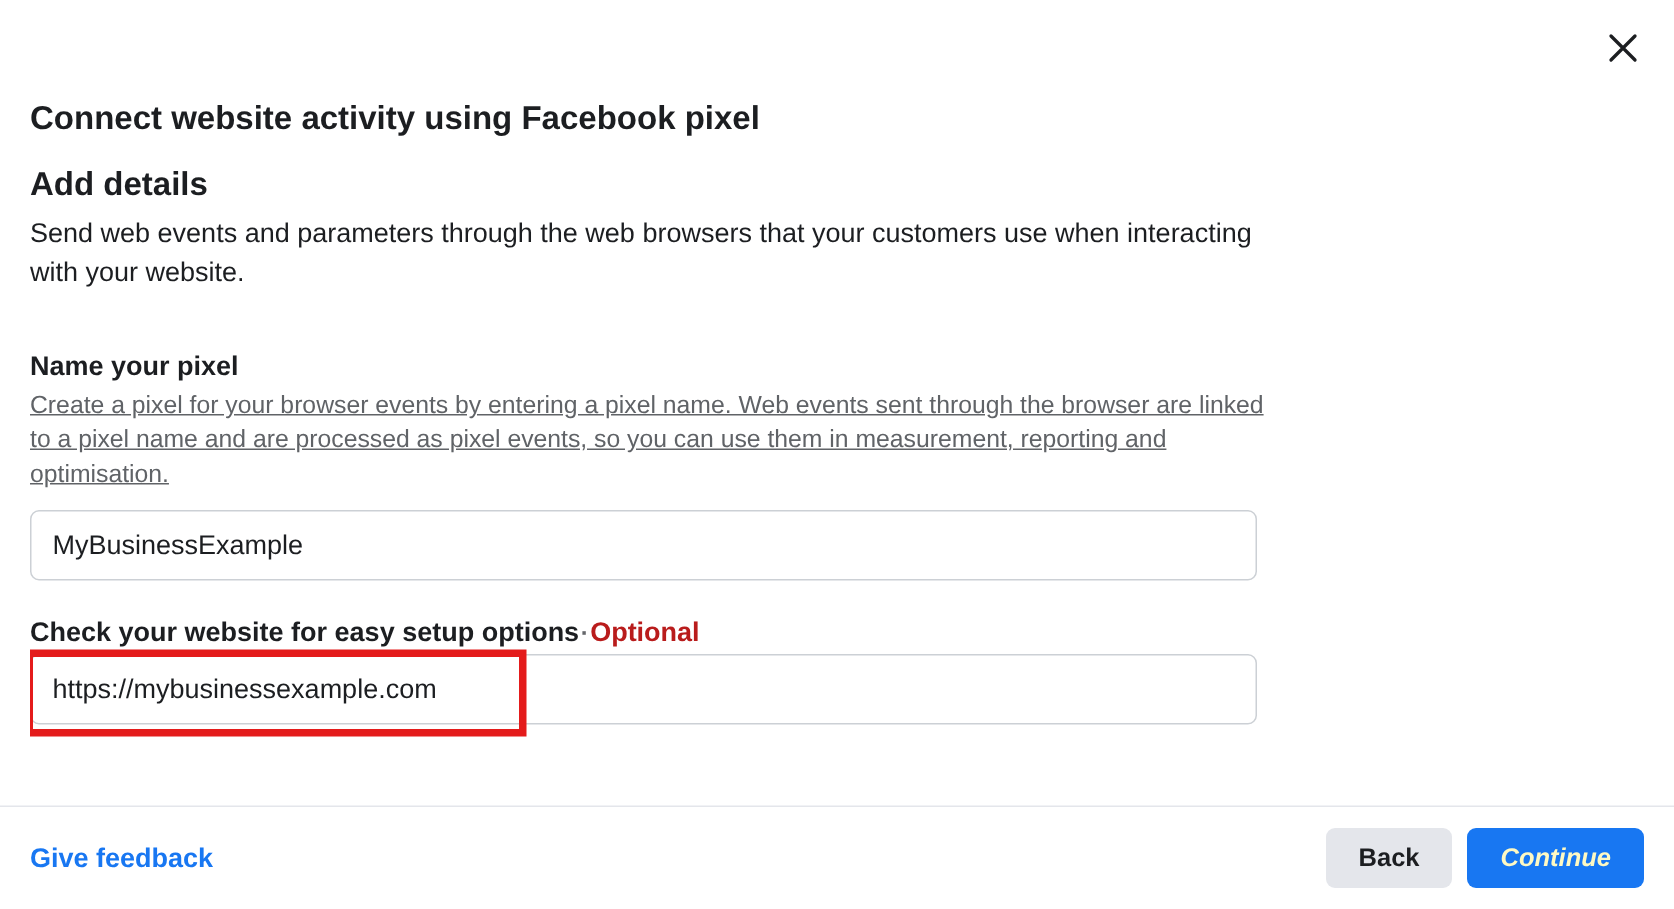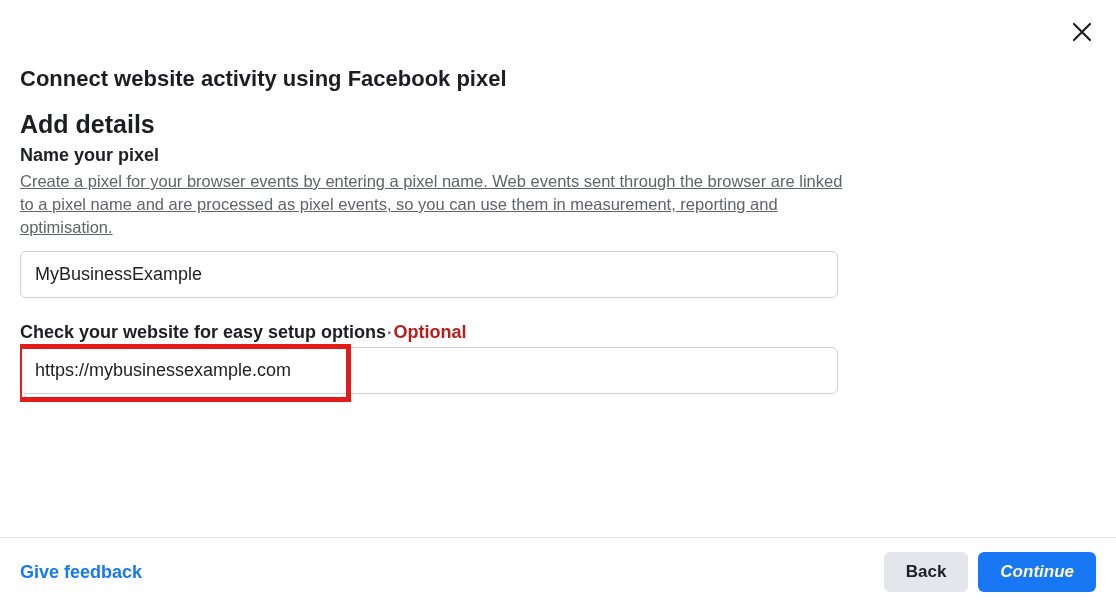--- a/index.html
+++ b/index.html
@@ -40,21 +40,21 @@
       cursor: pointer;
       line-height: 1;
       padding: 2px 8px;
       margin-right: -4px;
     }
     .content {
       flex: 1;
       overflow: auto;
     }
     .section-heading {
-      font-size: 25px;
+      font-size: 22px;
       font-weight: 700;
       color: #1c1e21;
       margin-bottom: 6px;
     }
     .section-desc {
       font-size: 18px;
       color: #1c1e21;
       line-height: 1.45;
       max-width: 830px;
       margin-bottom: 40px;
@@ -167,20 +167,21 @@
     <div class="close-btn">
       <svg width="20" height="20" viewBox="0 0 20 20" fill="none">
         <path d="M2 2 L18 18 M18 2 L2 18" stroke="#1c1e21" stroke-width="2.2" stroke-linecap="round"></path>
       </svg>
     </div>
   </div>
 
   <div class="content">
 
     <div class="section-heading">Add details</div>
+    <div class="section-desc">Send web events and parameters through the web browsers that your customers use when interacting with your website.</div>
 
     <div class="field-block">
       <div class="field-label">Name your pixel</div>
       <div class="field-help">Create a pixel for your browser events by entering a pixel name. Web events sent through the browser are linked to a pixel name and are processed as pixel events, so you can use them in measurement, reporting and optimisation.</div>
       <input type="text" class="text-input" value="MyBusinessExample" style="">
     </div>
 
     <div class="field-block">
       <div class="field-label-row">
         <span class="field-label">Check your website for easy setup options</span>

